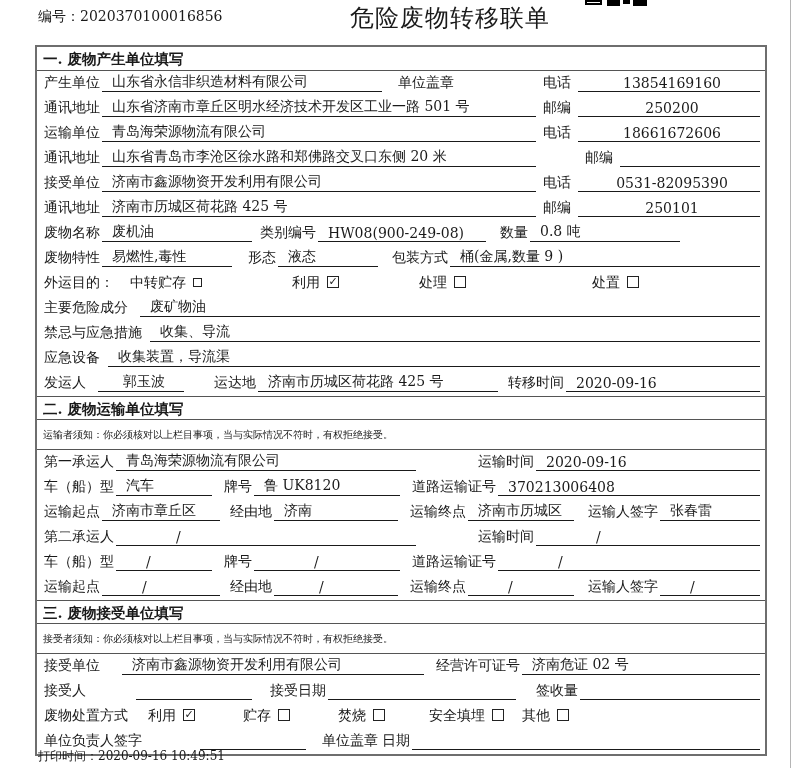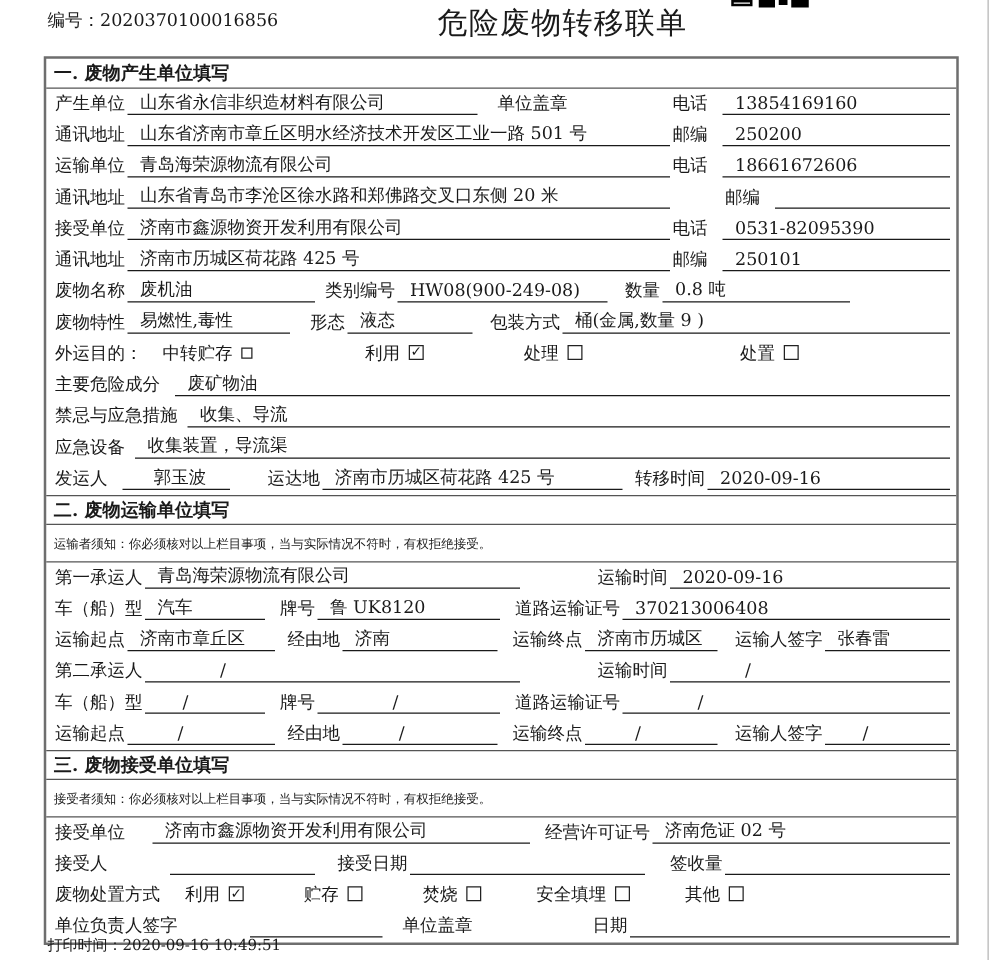--- a/index.html
+++ b/index.html
@@ -25,21 +25,21 @@
   .sec-hdr { height:24px; line-height:23px; font-weight:bold; font-size:14.5px;
     padding:0 6px; border-bottom:1.5px solid #555; }
   .sec-hdr.mid { border-top:1.5px solid #555; }
   .notice { height:30px; font-size:10px; display:flex; align-items:center;
     padding:0 6px; border-bottom:1.5px solid #555; white-space:nowrap; }
   .row { display:flex; align-items:flex-end; height:25px; padding:0 5px 4px 5px;
     font-size:14px; white-space:nowrap; }
   .lbl { padding:0 2px; flex:none; }
   .val { border-bottom:1px solid #1a1a1a; padding:0 4px 0 10px; flex:none; min-height:17px; }
   .val.grow { flex:1 1 auto; }
-  .right { margin-left:auto; display:flex; align-items:flex-end; }
+  .right { margin-left:auto; display:flex; align-items:flex-end;text-align:center; }
   .right .lbl { width:42px; }
   .right .val { width:182px; }
   .slash { text-align:left; padding-left:60px; }
 
   .cb { width:12px; height:12px; border:1px solid #222; display:inline-flex; flex:none;
     align-items:center; justify-content:center; font-size:11px; line-height:10px;
     margin-left:7px; position:relative; top:-1px; font-family:"DejaVu Sans",sans-serif; }
   .opt { display:flex; align-items:center; }
 
   
@@ -286,32 +286,32 @@
           <span class="cb">
             <span></span>
           </span>
         </span>
       <span class="opt" style="margin-left:44px">
           <span>安全填埋</span>
           <span class="cb">
             <span></span>
           </span>
         </span>
-      <span class="opt" style="margin-left:44px">
+      <span class="opt" style="margin-left:18px">
           <span>其他</span>
           <span class="cb">
             <span></span>
           </span>
         </span>
     </div>
 
     <div class="row">
       <span class="lbl">单位负责人签字</span>
       <span class="val" style="width:106px;margin-left:56px"></span>
       <span class="lbl" style="margin-left:14px">单位盖章</span>
-      <span class="lbl" style="margin-left:92px">日期</span>
+      <span class="lbl" style="">日期</span>
       <span class="val grow"></span>
     </div>
 
   </div>
 
   <div class="print-time"><span>打印时间：</span><span>2020-09-16  10:49:51</span></div>
 </div>
 
 </body></html>

